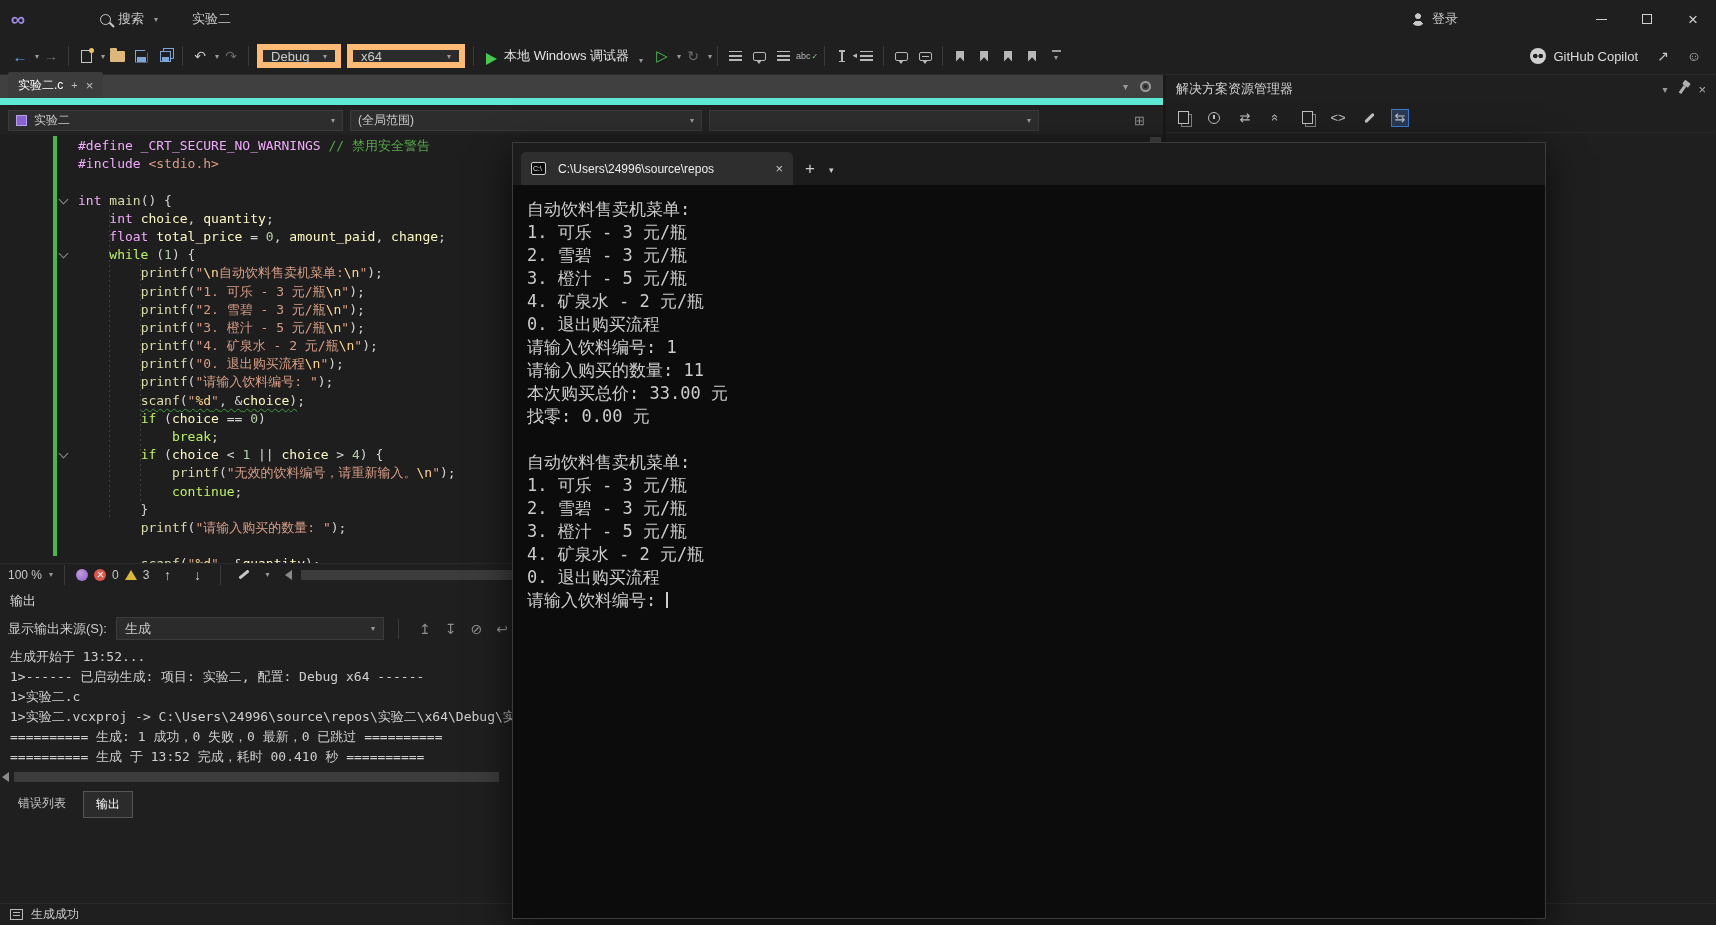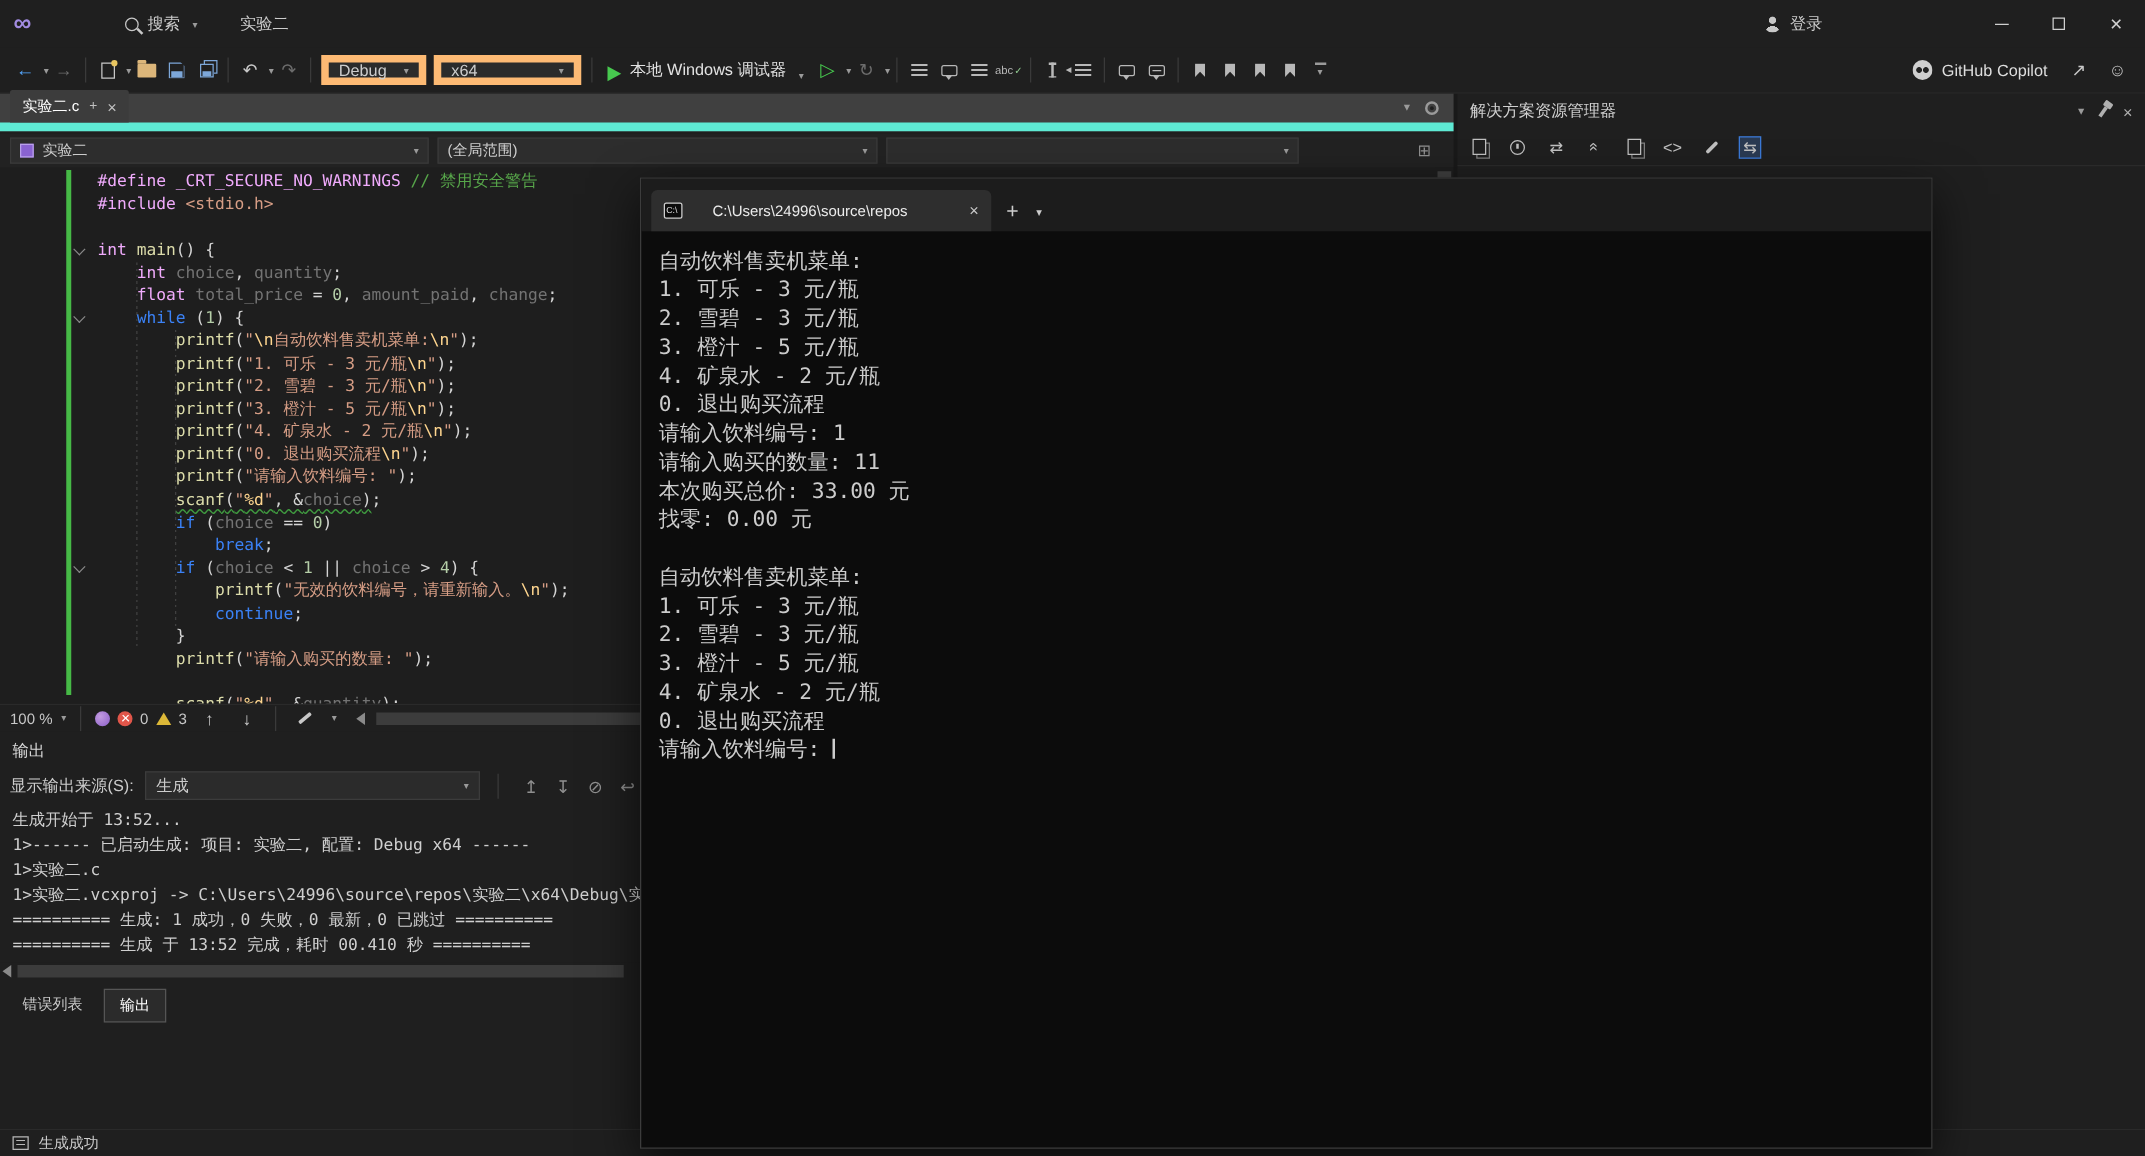--- a/index.html
+++ b/index.html
@@ -78,22 +78,22 @@
   .proj-ic{width:11px;height:11px;background:#8a63d2;border:1px solid #b9a0ea;margin-right:7px;flex:none}
   .nav-split{margin-left:auto;color:#8f8f8f;font-size:13px;padding-right:10px}
 
   #code-area{position:absolute;left:0;top:134px;width:1163px;height:429px;background:#1e1e1e;overflow:hidden;font-family:"DejaVu Sans Mono",monospace;font-size:13px;padding-top:3px}
   .change-bar{position:absolute;left:53px;top:2px;width:4px;height:420px;background:#46b946}
   .vguide{position:absolute;width:1px;background:repeating-linear-gradient(to bottom,#404040 0 2px,transparent 2px 5px)}
   .code-line{display:flex;height:18.2px;line-height:18.2px;white-space:pre}
   .cl-gutter{width:78px;flex:none;position:relative}
   .fold-chevron{position:absolute;right:11px;top:4px;width:7px;height:7px;border-right: 1.5px solid #8a8a8a;border-bottom:1.5px solid #8a8a8a;transform:rotate(45deg)}
   .code-text{white-space:pre}
-  .tok-kw{color:#f0abfc}.tok-ctl{color:#3b82f6}.tok-fn{color:#dcdcaa}.tok-str{color:#d69d85}
-  .tok-esc{color:#ffd68f}.tok-num{color:#b5cea8}.tok-com{color:#57a64a}.tok-var{color:#737373}.tok-pln{color:#d4d4d4}
+  .tok-kw{color:#f0abfc}.tok-ctl{color:#bef264}.tok-fn{color:#dcdcaa}.tok-str{color:#d69d85}
+  .tok-esc{color:#ffd68f}.tok-num{color:#b5cea8}.tok-com{color:#57a64a}.tok-var{color:#fef9c3}.tok-pln{color:#d4d4d4}
   .sq{text-decoration:underline;text-decoration-style:wavy;text-decoration-color:#3f9b3f;text-decoration-thickness:1px;text-underline-offset:3px}
 
   #ed-vscroll{position:absolute;left:1148px;top:134px;width:15px;height:451px;background:#1e1e1e}
   #ed-vscroll .thumb{margin:3px 2px;height:190px;background:#3f3f3f}
 
   #ed-status{position:absolute;left:0;top:563px;width:1163px;height:22px;background:#1f1f1f;border-top:1px solid #2a2a2a;display:flex;align-items:center;gap:6px;padding-left:8px;font-size:12px;color:#c8c8c8}
   .zoom-ctl{display:flex;align-items:center;gap:4px}
   .health{width:12px;height:12px;border-radius:50%;background:radial-gradient(circle at 35% 35%,#c39be0,#8b5fc9)}
   .err-ic{width:12px;height:12px;border-radius:50%;background:#e1564a;position:relative}
   .err-ic::before,.err-ic::after{content:"";position:absolute;left:2.6px;top:5.4px;width:7px;height:1.4px;background:#fff}
@@ -136,21 +136,21 @@
   .shape-collapse::before{content:"«";display:inline-block;transform:rotate(90deg);font-size:13px;color:#c0c0c0}
   .shape-wrench{width:3px;height:12px;background:#c0c0c0;transform:rotate(45deg);border-radius:2px}
 
   
   #statusbar{position:absolute;left:0;top:903px;width:1716px;height:22px;background:#1f1f1f;border-top:1px solid #2a2a2a;display:flex;align-items:center;font-size:12px;color:#cccccc}
   .bs-icon{width:13px;height:11px;border:1px solid #b8b8b8;margin:0 8px 0 10px;background:repeating-linear-gradient(#b8b8b8 0 1px,transparent 1px 3px) 2px 2px/7px 6px no-repeat}
 
   
   #console{position:absolute;left:512px;top:142px;width:1034px;height:777px;background:#0c0c0c;border:1px solid #3c3c3c;box-shadow:0 12px 36px rgba(0,0,0,.65);z-index:20;display:flex;flex-direction:column}
   .con-titlebar{height:42px;background:#1c1c1c;display:flex;align-items:flex-end;padding:0 8px;flex:none}
-  .con-tab{display:flex;align-items:center;gap:24px;height:33px;padding:0 10px;background:#2e2e2e;border-radius:5px 5px 0 0;width:272px}
+  .con-tab{display:flex;align-items:center;gap:12px;height:33px;padding:0 10px;background:#2e2e2e;border-radius:5px 5px 0 0;width:272px}
   .cmd-icon{width:15px;height:13px;background:#0c0c0c;border:1px solid #cfcfcf;border-radius:2px;font-size:7px;line-height:11px;color:#e0e0e0;padding-left:1px;flex:none}
   .cmd-icon::before{content:"C:\\"}
   .con-tab-title{font-size:12px;color:#ececec;white-space:nowrap;overflow:hidden;text-overflow:ellipsis;flex:1}
   .con-tab-close{font-size:13px;color:#c8c8c8;flex:none}
   .con-plus{margin:0 6px 8px 12px;font-size:17px;color:#cccccc;line-height:1}
   .con-caret{margin:0 0 10px 8px;font-size:9px;color:#cccccc}
   .con-body{flex:1;padding:13px 0 0 14px;font-family:"DejaVu Sans Mono",monospace;font-size:17px;color:#cccccc;overflow:hidden}
   .con-line{height:23px;line-height:23px;white-space:pre}
   .cursor{display:inline-block;width:2px;height:16px;background:#cccccc;vertical-align:-2px;animation:blink 1s steps(1) infinite}
   @keyframes blink{50%{opacity:0}}

